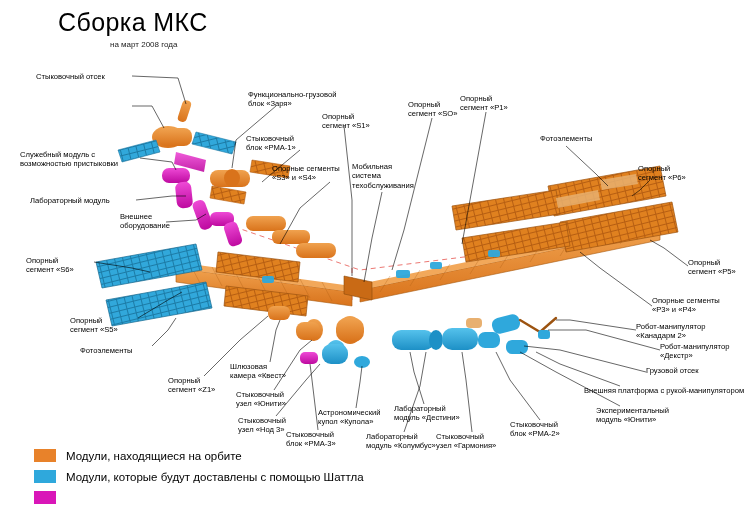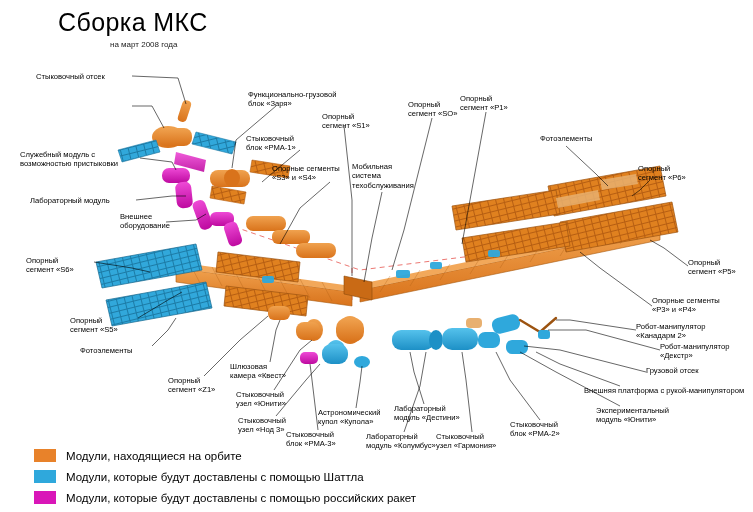--- a/index.html
+++ b/index.html
@@ -294,17 +294,16 @@
     <div class="lg-row">
       <span class="lg-sw" style="background:#E8822A"></span>
       <span class="lg-tx">Модули, находящиеся на орбите</span>
     </div>
     <div class="lg-row">
       <span class="lg-sw" style="background:#2FA8DC"></span>
       <span class="lg-tx">Модули, которые будут доставлены с помощью Шаттла</span>
     </div>
     <div class="lg-row">
       <span class="lg-sw" style="background:#D916B8"></span>
-      <span class="lg-tx">Модули, которые будут доставлены с помощью российских ракет</span>
     </div>
   </div>
 
 </div>
 
 </body></html>

